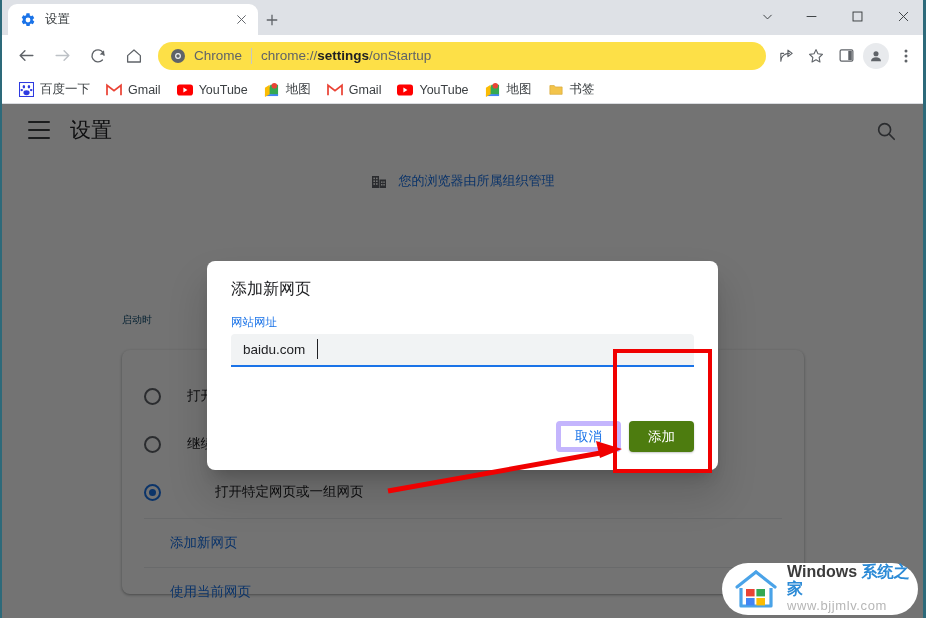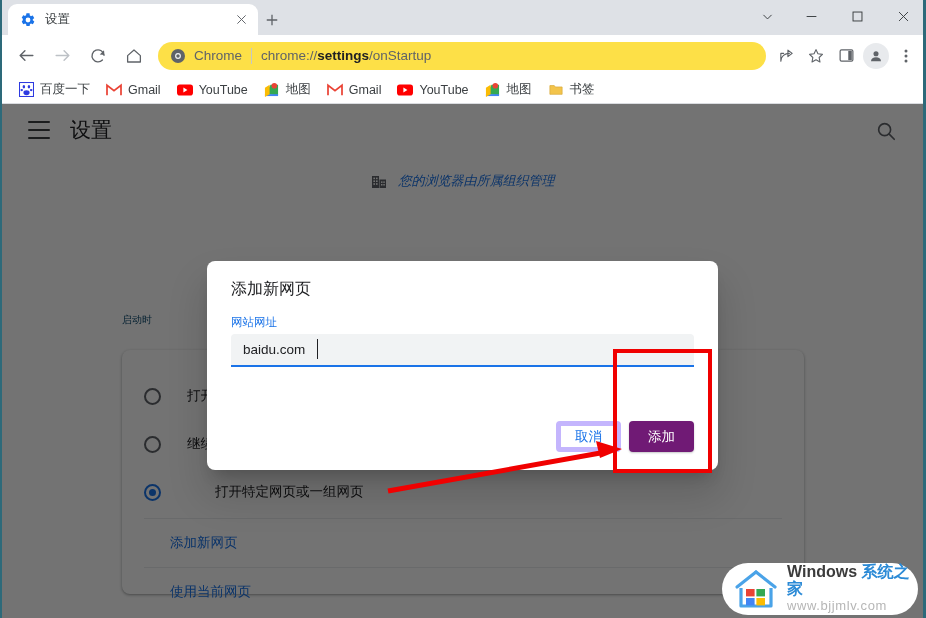--- a/index.html
+++ b/index.html
@@ -92,21 +92,21 @@
     position:absolute; left:0; top:0; width:921px; height:52px;
     display:flex; align-items:center;
   }
   .hamburger { width:22px; height:18px; margin-left:26px; display:flex; flex-direction:column; justify-content:space-between; }
   .hamburger i { display:block; height:2px; background:#3c4043; border-radius:1px; }
   .settings-title { font-size:21px; color:#202124; margin-left:20px; font-weight:400; }
   .settings-search { position:absolute; right:26px; top:16px; width:22px; height:22px; }
 
   .managed-row {
     position:absolute; left:0; top:68px; width:921px;
-    display:flex; align-items:center; justify-content:center;font-style:italic;
+    display:flex; align-items:center; justify-content:center;
   }
   .managed-ico { width:16px; height:16px; flex:none; }
   .managed-text { font-size:13px; color:#1a73e8; margin-left:12px; }
 
   .section-label {
     position:absolute; left:120px; top:209px; font-size:10px; color:#0c4a6e;
   }
 
   .card {
     position:absolute; left:120px; top:246px; width:682px; height:244px;
@@ -161,21 +161,21 @@
   .dlg-actions { position:absolute; right:24px; bottom:18px; display:flex; align-items:center; }
   .btn-cancel {
     height:31px; padding:0 14px; background:#ffffff;
     border:5px solid #c4b5fd; border-radius:4px;
     color:#1a73e8; font-size:13.5px; cursor:pointer;
     font-family:"Liberation Sans","DejaVu Sans",sans-serif;
     display:flex; align-items:center; justify-content:center;
   }
   .btn-add {
     height:31px; min-width:65px; padding:0 18px; margin-left:8px;
-    background:#701a75; border:none; border-radius:4px;
+    background:#4d7c0f; border:none; border-radius:4px;
     color:#ffffff; font-size:13.5px; cursor:pointer;
     font-family:"Liberation Sans","DejaVu Sans",sans-serif;
     display:flex; align-items:center; justify-content:center;
     box-shadow:0 1px 2px rgba(60,64,67,.3);
   }
 
   
   .anno-box {
     position:absolute; left:613px; top:349px; width:99px; height:124px;
     border:4px solid #f00000; z-index:50; pointer-events:none;

